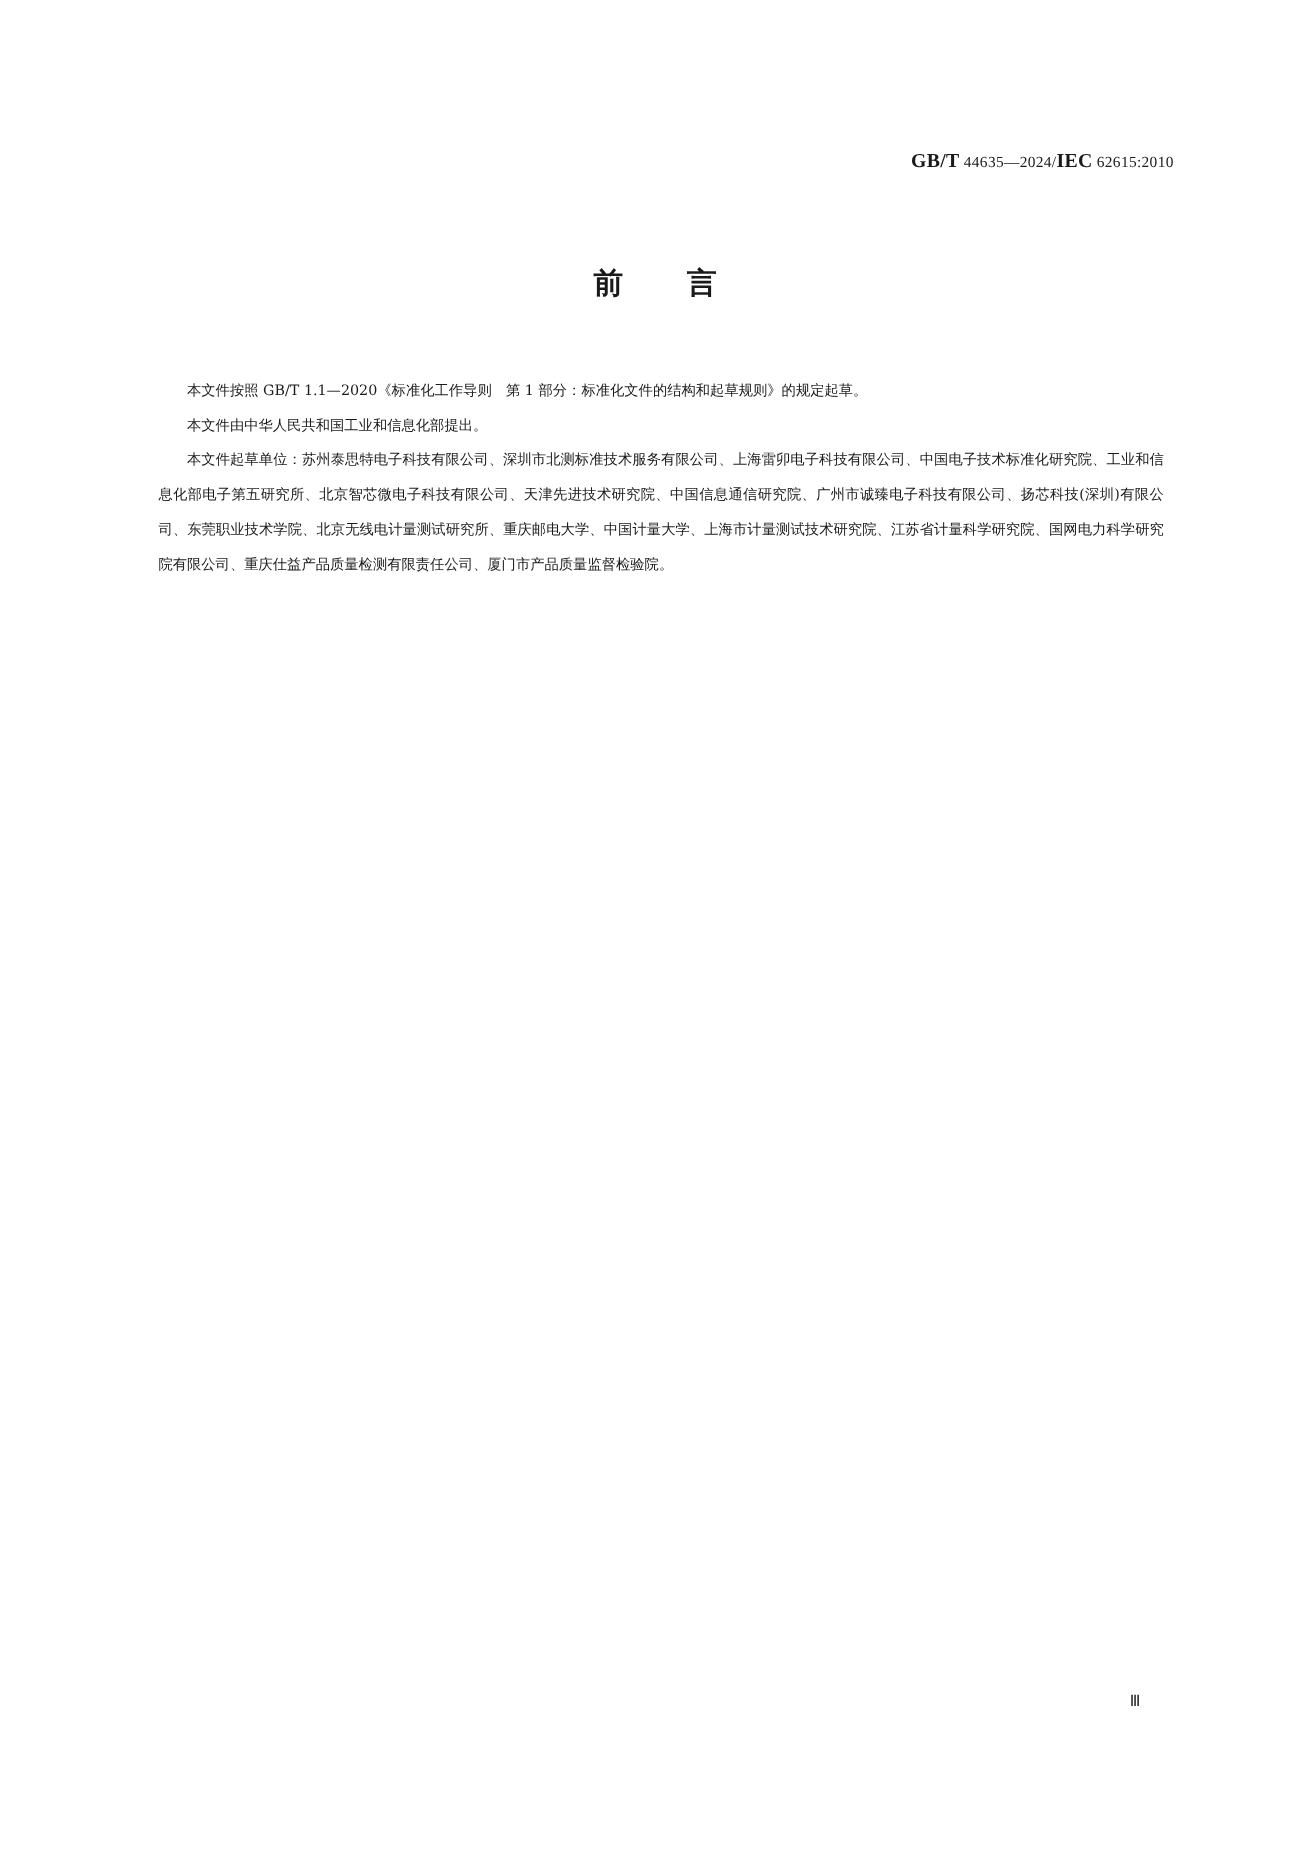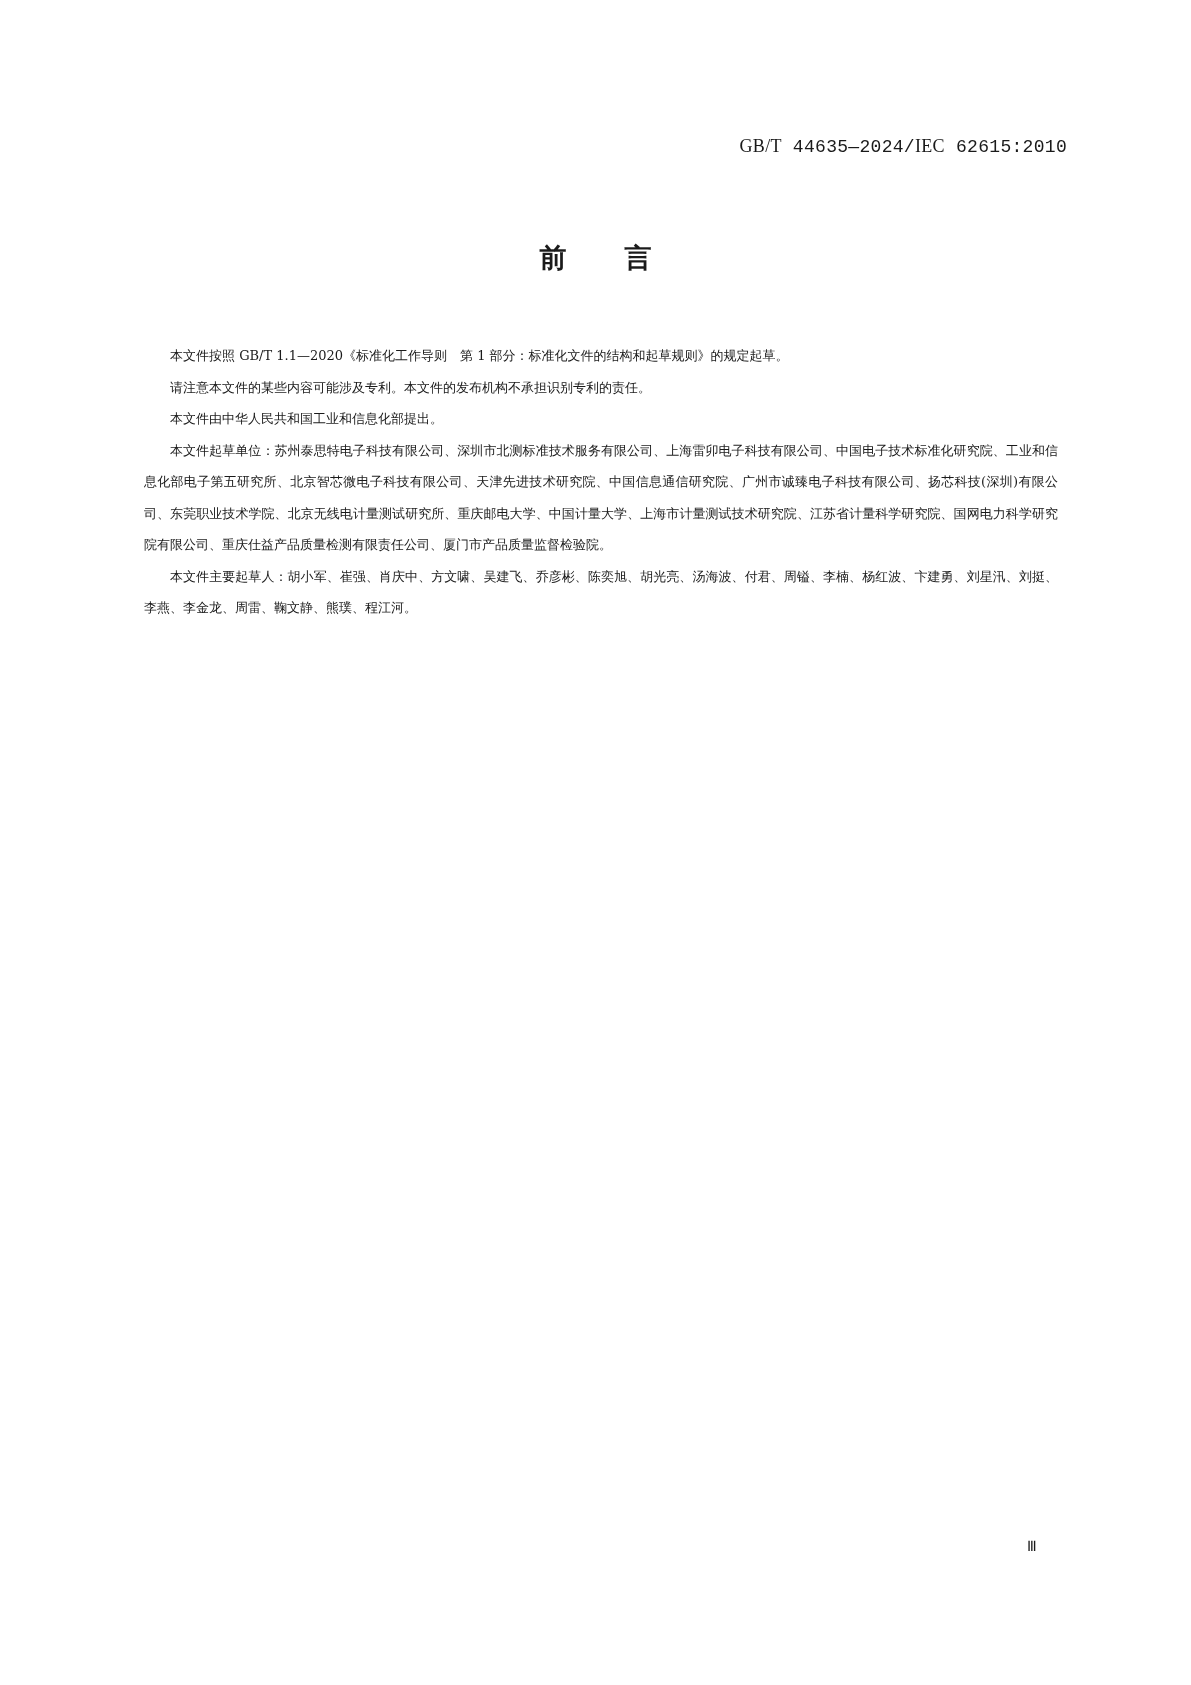--- a/index.html
+++ b/index.html
@@ -18,26 +18,26 @@
     .std-code {
       position: absolute;
       top: 136px;
       right: 124px;
       font-family: "Liberation Serif", "DejaVu Serif", serif;
       font-size: 18px;
       letter-spacing: 0.3px;
       white-space: nowrap;
     }
     .std-code .bold {
-      font-weight: normal;
+      font-weight: bold;
       text-align: center;
     }
     .std-code .num {
-      font-family: Liberation Mono, monospace;
-      font-size: 18px;
+      font-family: Liberation Serif, serif;
+      font-size: 14px;
     }
     .title {
       position: absolute;
       top: 240px;
       left: 0;
       width: 1191px;
       text-align: center;
       font-family: "DejaVu Sans", "Liberation Sans", sans-serif;
       font-weight: bold;
       font-size: 27px;
@@ -79,19 +79,17 @@
 <div class="std-code">
   <span class="bold">GB/T</span><span class="num"> 44635—2024/</span><span class="bold">IEC</span><span class="num"> 62615:2010</span>
 </div>
 
 <div class="title">
   <span>前</span><span class="gap"></span><span>言</span>
 </div>
 
 <div class="body-text">
   <p>本文件按照 GB/T 1.1—2020《标准化工作导则　第 1 部分：标准化文件的结构和起草规则》的规定起草。</p>
-  <p>请注意本文件的某些内容可能涉及专利。本文件的发布机构不承担识别专利的责任。</p>
   <p>本文件由中华人民共和国工业和信息化部提出。</p>
   <p>本文件起草单位：苏州泰思特电子科技有限公司、深圳市北测标准技术服务有限公司、上海雷卯电子科技有限公司、中国电子技术标准化研究院、工业和信息化部电子第五研究所、北京智芯微电子科技有限公司、天津先进技术研究院、中国信息通信研究院、广州市诚臻电子科技有限公司、扬芯科技(深圳)有限公司、东莞职业技术学院、北京无线电计量测试研究所、重庆邮电大学、中国计量大学、上海市计量测试技术研究院、江苏省计量科学研究院、国网电力科学研究院有限公司、重庆仕益产品质量检测有限责任公司、厦门市产品质量监督检验院。</p>
-  <p>本文件主要起草人：胡小军、崔强、肖庆中、方文啸、吴建飞、乔彦彬、陈奕旭、胡光亮、汤海波、付君、周镒、李楠、杨红波、卞建勇、刘星汛、刘挺、李燕、李金龙、周雷、鞠文静、熊璞、程江河。</p>
 </div>
 
 <div class="page-num">Ⅲ</div>
 
 </body></html>

